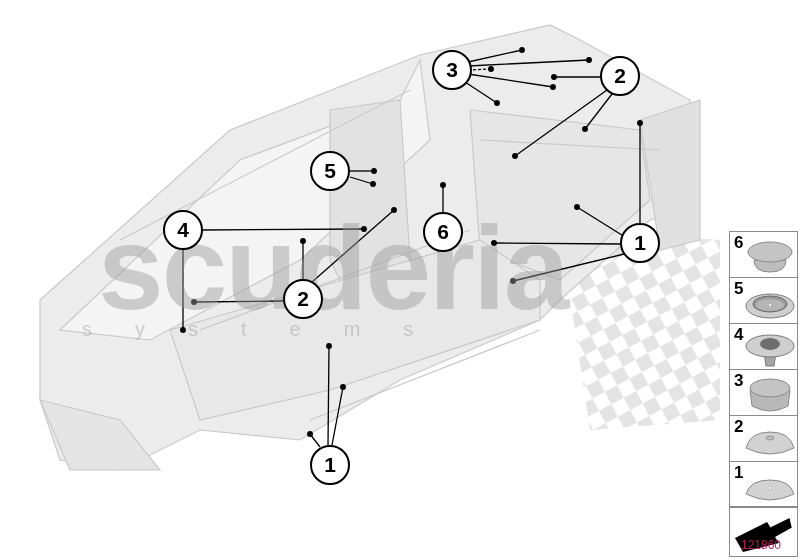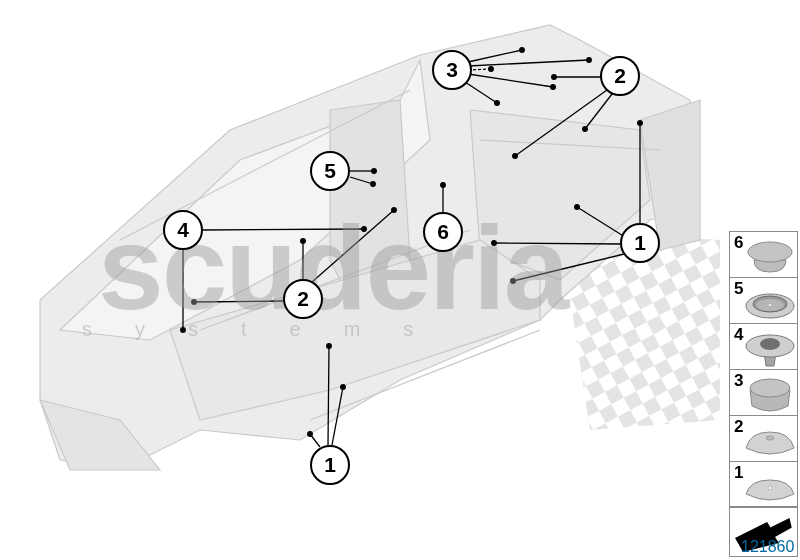--- a/index.html
+++ b/index.html
@@ -8,21 +8,21 @@
   #canvas { position:absolute; left:0; top:0; width:800px; height:560px; }
   .callout { position:absolute; width:40px; height:40px; border:2px solid #000; border-radius:50%;
              background:#fff; box-sizing:border-box; display:flex; align-items:center; justify-content:center;
              font-weight:bold; font-size:21px; color:#000; }
   .legend { position:absolute; left:729px; top:231px; width:71px; }
   .legend-cell { position:relative; width:69px; height:46px; border:1px solid #8a8a8a; border-bottom:none; background:#fff; box-sizing:border-box; }
   .legend-cell.last { border-bottom:1px solid #8a8a8a; }
   .legend-num { position:absolute; left:4px; top:1px; font-weight:bold; font-size:17px; color:#000; }
   .legend-icon { position:absolute; left:14px; top:6px; }
   .arrow-cell { position:relative; width:69px; height:50px; border:1px solid #8a8a8a; box-sizing:border-box; }
-  .diagram-id { position:absolute; left:741px; top:538px; font-size:16px; color:#0369a1; }
+  .diagram-id { position:absolute; left:741px; top:538px; font-size:12px; color:#be185d; }
   .wm-big { position:absolute; left:98px; top:200px; font-size:118px; font-weight:bold; color:#9b9b9b; opacity:0.45; letter-spacing:-2px; }
   .wm-small { position:absolute; left:82px; top:318px; font-size:20px; color:#9b9b9b; opacity:0.45; letter-spacing:43px; }
 </style>
 </head>
 <body>
 
 <svg id="canvas" viewBox="0 0 800 560" xmlns="http://www.w3.org/2000/svg">
   <defs>
     <pattern id="chk" width="28" height="28" patternUnits="userSpaceOnUse" patternTransform="rotate(-28)">
       <rect width="14" height="14" fill="#d8d8d8"></rect>

